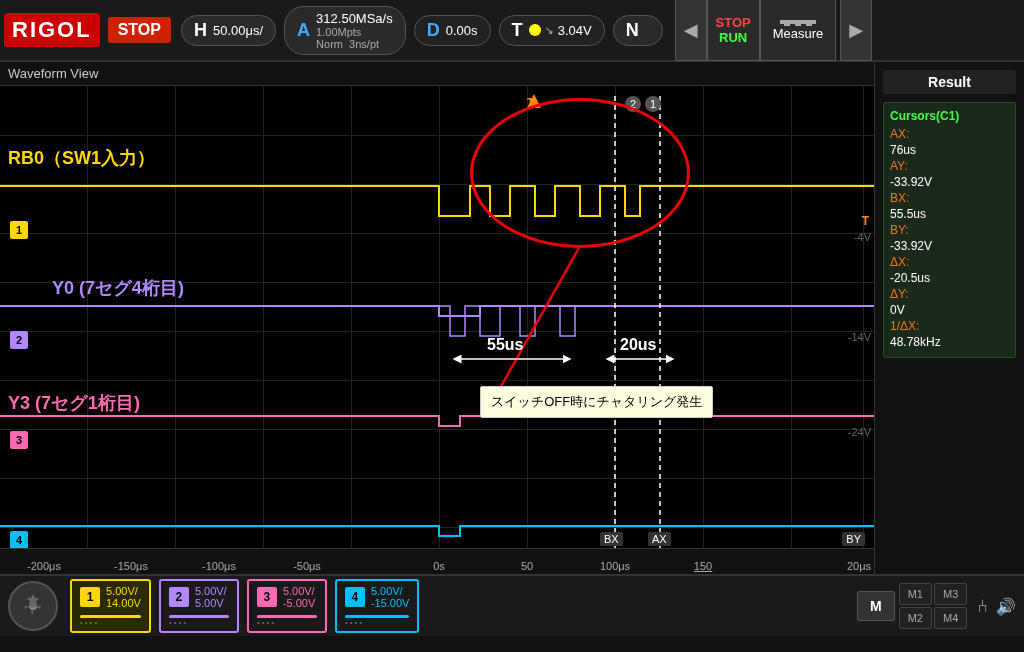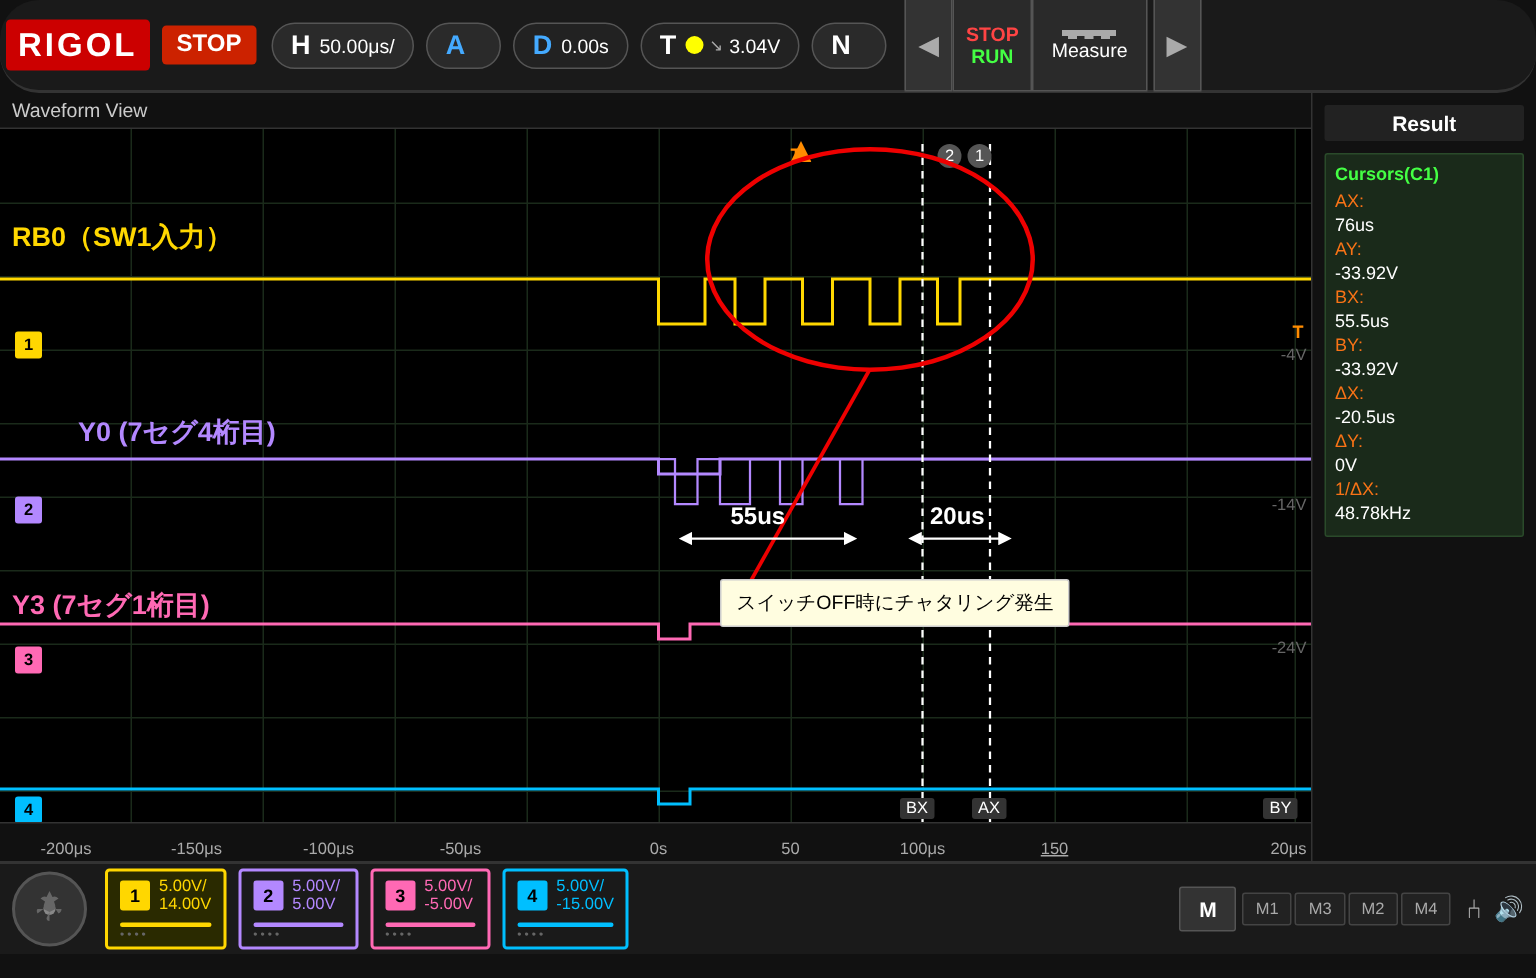--- a/index.html
+++ b/index.html
@@ -12,21 +12,20 @@
     }
 
     
     #topbar {
       height: 62px;
       background: #1a1a1a;
       display: flex;
       align-items: center;
       border-bottom: 2px solid #333;
       padding: 0 4px;
-      border-radius: 26px;
     }
     .rigol-logo {
       color: #fff;
       font-weight: 900;
       font-size: 22px;
       letter-spacing: 2px;
       background: #c00;
       padding: 4px 8px;
       margin-right: 8px;
       border-radius: 3px;
@@ -371,21 +370,21 @@
       border: 1px solid #555;
       padding: 6px 12px;
       font-size: 14px;
       font-weight: bold;
       cursor: pointer;
       margin-left: auto;
       border-radius: 2px;
     }
     .m-sub-btns {
       display: grid;
-      grid-template-columns: 1fr 1fr 1fr 1fr;
+      grid-template-columns: 1fr 1fr;
       gap: 2px;
       margin-left: 4px;
     }
     .m-sub-btn {
       background: #222;
       color: #aaa;
       border: 1px solid #444;
       padding: 4px 8px;
       font-size: 11px;
       cursor: pointer;
@@ -427,20 +426,28 @@
   <span class="rigol-logo">RIGOL</span>
   <button class="stop-btn">STOP</button>
 
   <div class="top-pill">
     <span class="letter white">H</span>
     <span>50.00μs/</span>
   </div>
 
   <div class="top-pill">
     <span class="letter blue">A</span>
+    <div>
+      <div>312.50MSa/s</div>
+      <div class="sub">1.00Mpts</div>
+      <div class="sub">
+        <span>Norm</span>&nbsp;
+        <span>3ns/pt</span>
+      </div>
+    </div>
   </div>
 
   <div class="top-pill top-pill-d">
     <span class="letter blue">D</span>
     <span>0.00s</span>
   </div>
 
   <div class="top-pill top-pill-t">
     <span class="letter white">T</span>
     <span class="t-indicator"></span>

